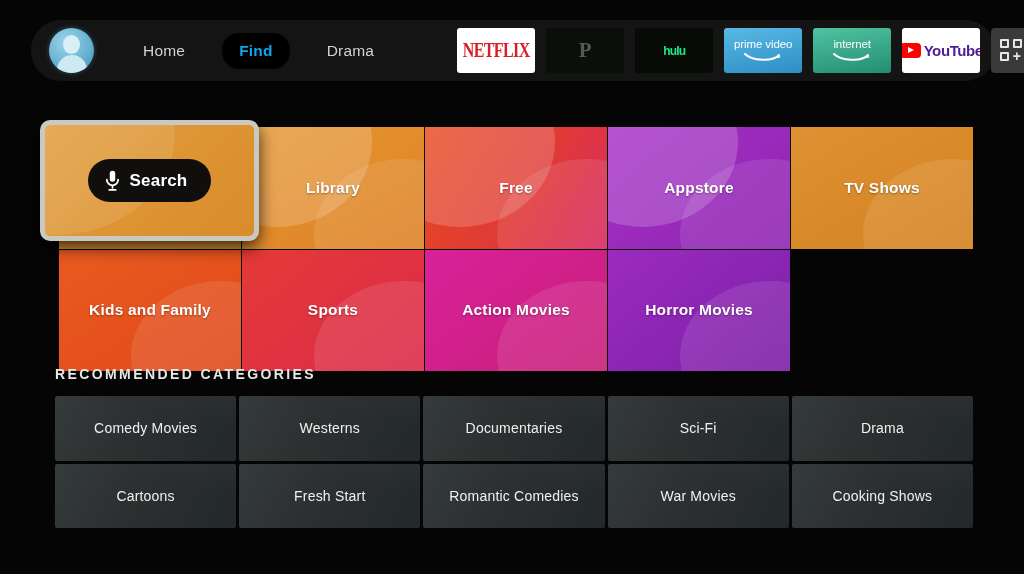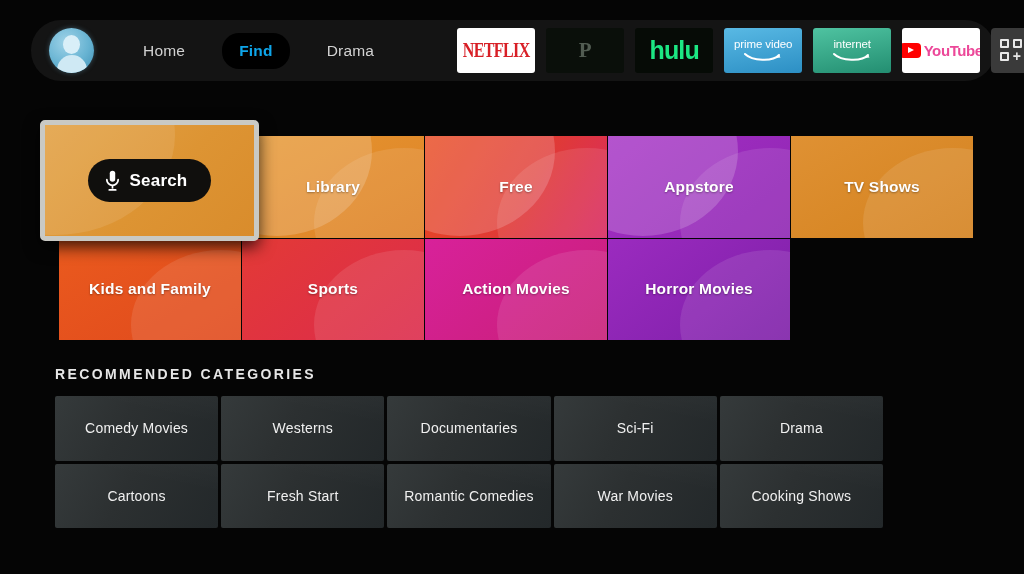--- a/index.html
+++ b/index.html
@@ -111,21 +111,21 @@
   .peacock-mark {
     font-family: "Liberation Serif", serif;
     font-size: 21px;
     font-weight: bold;
     color: #5f6a5f;
     opacity: 0.85;
     line-height: 1;
   }
   .apptile.hulu { background: #060b06; }
   .hulu-word {
-    font-size: 25px;
+    font-size: 12px;
     font-weight: bold;
     color: #1ce783;
     letter-spacing: -0.8px;
   }
   .apptile.prime {
     background: linear-gradient(170deg, #59b9e4 0%, #2c8fc4 100%);
   }
   .apptile.internet {
     background: linear-gradient(170deg, #4fc3a1 0%, #238e71 100%);
   }
@@ -153,21 +153,21 @@
     content: "";
     position: absolute;
     left: 8px; top: 4px;
     border-left: 6px solid #fff;
     border-top: 3.5px solid transparent;
     border-bottom: 3.5px solid transparent;
   }
   .yt-word {
     font-size: 15px;
     font-weight: bold;
-    color: #ec4899;
+    color: #4c1d95;
     letter-spacing: -0.4px;
   }
   .apptile.appgrid {
     background: #3a3a3a;
     width: 42px;
     border-radius: 4px;
   }
   .grid-ico { position: relative; width: 25px; height: 25px; }
   .grid-ico i {
     position: absolute;
@@ -203,23 +203,23 @@
     width: 10px; height: 10px;
     border-radius: 50%;
     background: #f08000;
     right: 2px; top: 1px;
   }
 
   
   .maingrid {
     position: absolute;
     left: 59px;
-    top: 136px;
+    top: 127px;
     width: 914px;
-    height: 204px;
+    height: 244px;
     display: grid;
     grid-template-columns: repeat(5, 1fr);
     grid-template-rows: 1fr 1fr;
     gap: 1px;
   }
   .tile {
     position: relative;
     display: flex;
     align-items: center;
     justify-content: center;
@@ -245,21 +245,21 @@
   .tile .blob.b { width: 180px; height: 150px; right: -70px; bottom: -60px; opacity: 0.10; }
 
   
   .searchtile {
     position: absolute;
     left: 40px;
     top: 120px;
     width: 219px;
     height: 121px;
     border: 5px solid #c9c9c4;
-    border-radius: 5px;
+    border-radius: 10px;
     background: linear-gradient(135deg, #e2a245 0%, #dd9433 55%, #d98c2c 100%);
     display: flex;
     align-items: center;
     justify-content: center;
     box-shadow: 0 6px 16px rgba(0,0,0,0.75);
     z-index: 10;
     overflow: hidden;
   }
   .searchtile .swoosh {
     position: absolute;
@@ -293,21 +293,21 @@
     top: 366px;
     font-size: 14px;
     font-weight: bold;
     color: #e6e6e6;
     letter-spacing: 2.4px;
   }
   .recgrid {
     position: absolute;
     left: 55px;
     top: 396px;
-    width: 828px;
+    width: 918px;
     height: 132px;
     display: grid;
     grid-template-columns: repeat(5, 1fr);
     grid-template-rows: 1fr 1fr;
     gap: 3px;
   }
   .rectile {
     position: relative;
     background: linear-gradient(118deg, #353a3b 0%, #2c3031 42%, #23282a 100%);
     border-radius: 2px;

